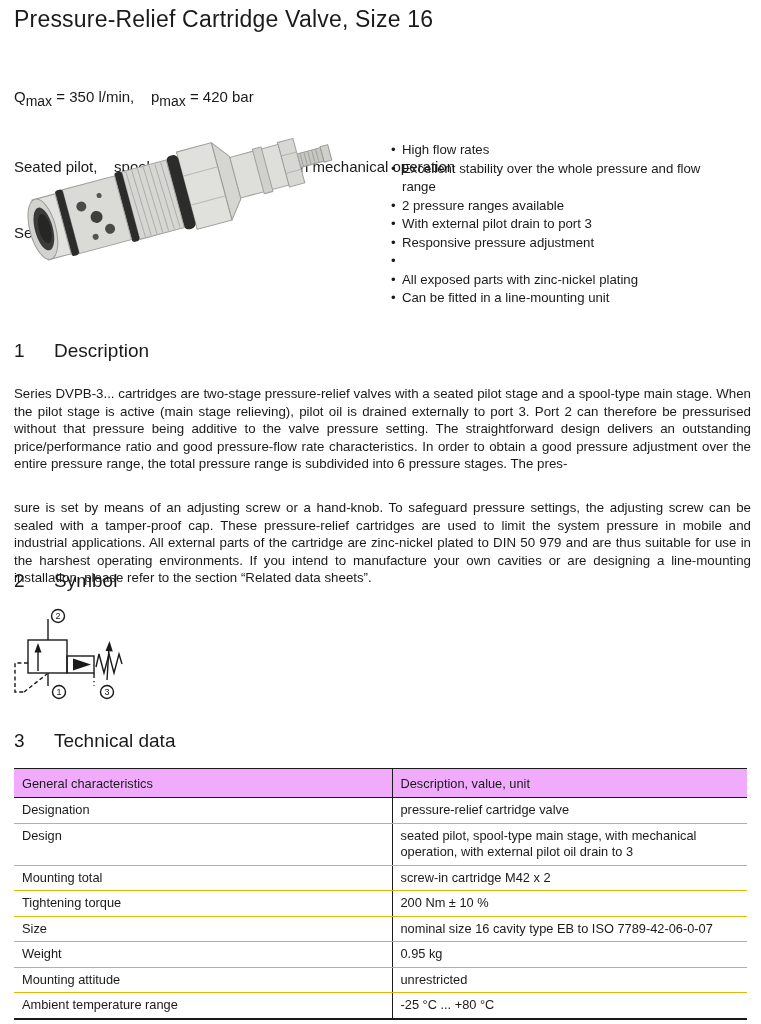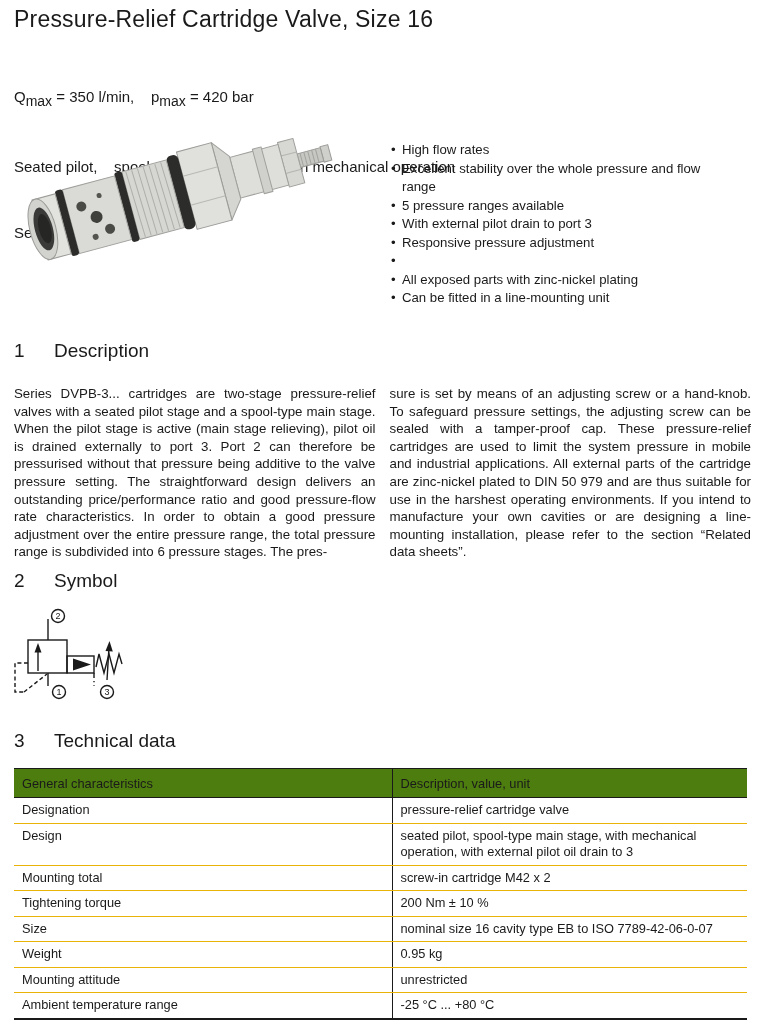--- a/index.html
+++ b/index.html
@@ -28,33 +28,33 @@
   }
   .features li { display:flex; }
   .features .blt { width:11px; flex:0 0 11px; }
   .sec-heading {
     position:absolute; left:14px;
     font-size:19px; font-weight:normal; display:flex;
   }
   .sec-heading .num { width:40px; flex:0 0 40px; }
   .desc-cols {
     position:absolute; left:14px; top:385px; width:737px;
-    display:flex; gap:14px;
+    display:flex; gap:26px;flex-direction:column;
   }
   .desc-cols p {
     flex:1; font-size:13.3px; line-height:17.6px; text-align:justify;
   }
   .symbol { position:absolute; left:10px; top:606px; }
   .tech-table {
     position:absolute; left:14px; top:768px; width:733px;
     border-collapse:collapse; font-size:12.8px;
     border-top:1.8px solid #1a1a1a; border-bottom:2.2px solid #1a1a1a;
   }
   .tech-table th {
-    background:#4d7c0f; font-weight:normal; text-align:left;
+    background:#f0abfc; font-weight:normal; text-align:left;
     padding:7px 8px 6px 8px; border-bottom:1px solid #1a1a1a;
   }
   .tech-table td {
     padding:4px 4px 4px 8px; border-bottom:1px solid #eab308;
     vertical-align:top; line-height:16.5px;
   }
   .tech-table tr:last-child td { border-bottom:none; }
   .tech-table th:first-child, .tech-table td:first-child {
     width:378px; border-right:1px solid #1a1a1a;
   }
@@ -118,21 +118,21 @@
     <li>
         <span class="blt">•</span>
         <span>High flow rates</span>
       </li>
     <li>
         <span class="blt">•</span>
         <span>Excellent stability over the whole pressure and flow range</span>
       </li>
     <li>
         <span class="blt">•</span>
-        <span>5 pressure ranges available</span>
+        <span>2 pressure ranges available</span>
       </li>
     <li>
         <span class="blt">•</span>
         <span>With external pilot drain to port 3</span>
       </li>
     <li>
         <span class="blt">•</span>
         <span>Responsive pressure adjustment</span>
       </li>
     <li>

